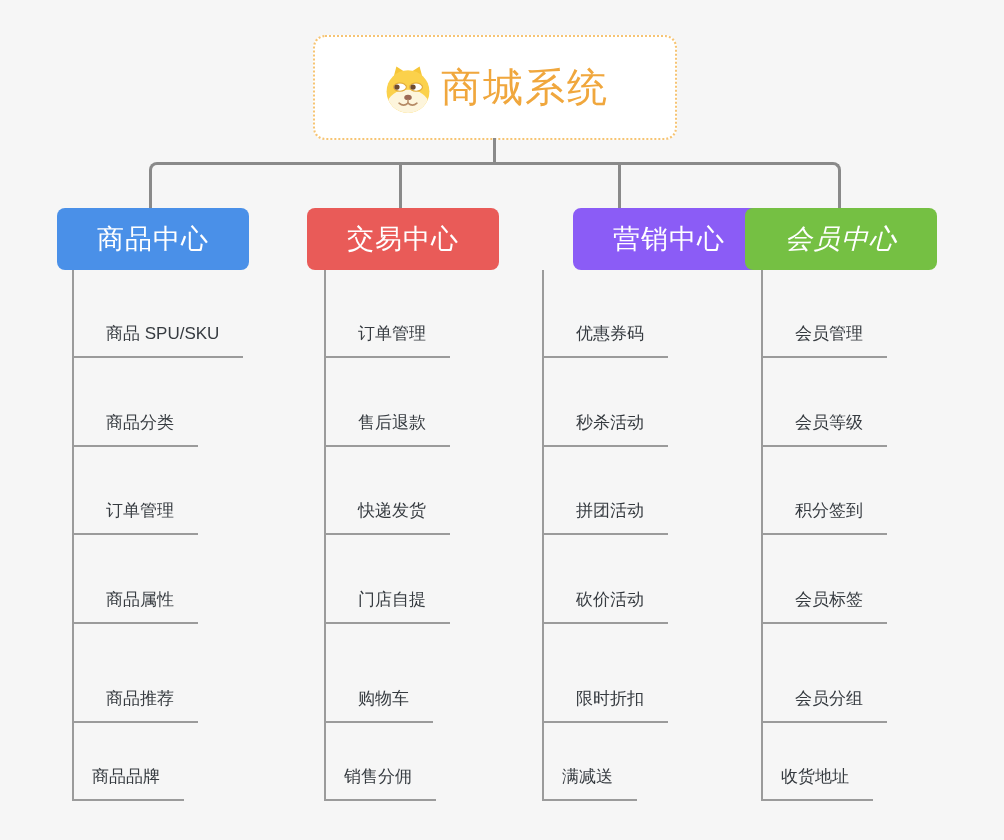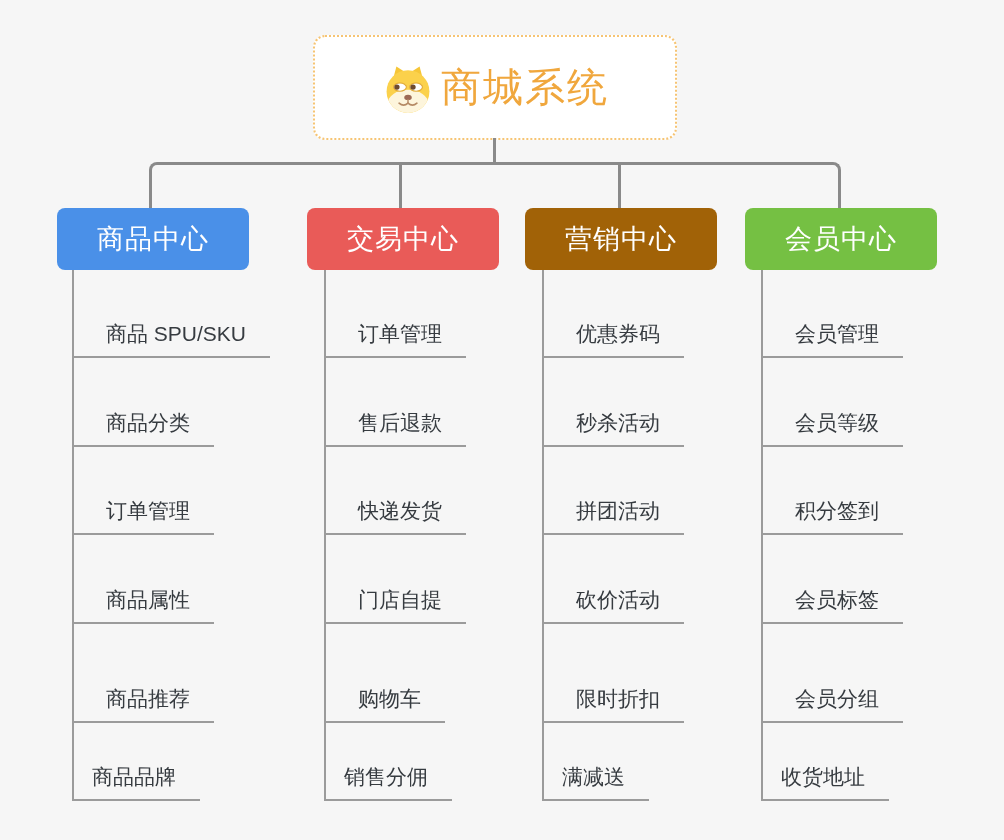--- a/index.html
+++ b/index.html
@@ -43,32 +43,32 @@
   .stub-3{left:618px;top:163px;width:3px;height:45px;}
 
   
   .branch{
     position:absolute;top:208px;width:192px;height:62px;
     border-radius:8px;
     display:flex;align-items:center;justify-content:center;
     color:#ffffff;font-size:27px;letter-spacing:1px;white-space:nowrap;
     cursor:default;
   }
-  .b0{left:57px;}  .b1{left:307px;} .b2{left:525px;} .b3{left:745px;}
+  .b0{left:57px;}  .b1{left:307px;} .b2{left:525px;} .b3{left:745px;font-style:italic;}
 
   
   .spine{position:absolute;top:270px;width:2px;height:531px;background:#9b9b9b;}
   .s0{left:72px;} .s1{left:324px;} .s2{left:542px;} .s3{left:761px;}
 
   
   .child{
     position:absolute;
     display:inline-block;
     white-space:nowrap;
-    font-size:21px;line-height:26px;color:#363b40;
+    font-size:17px;line-height:26px;color:#363b40;
     padding:0 24px 9px 34px;
     border-bottom:2px solid #9b9b9b;
     cursor:default;
   }
   .c0{left:72px;} .c1{left:324px;} .c2{left:542px;} .c3{left:761px;}
   .r0{top:321px;} .r1{top:410px;} .r2{top:498px;} .r3{top:587px;} .r4{top:676px;margin-top:10px;} .r5{top:764px;padding-left:20px;}
 </style>
 </head>
 <body>
 
@@ -96,21 +96,21 @@
     <span class="root-title">商城系统</span>
   </div>
 
   <div class="line root-stub"></div>
   <div class="rail"></div>
   <div class="line stub-2"></div>
   <div class="line stub-3"></div>
 
   <div class="branch b0" style="background: rgb(74, 144, 232);">商品中心</div>
   <div class="branch b1" style="background: rgb(233, 91, 88);">交易中心</div>
-  <div class="branch b2" style="background: #a16207;">营销中心</div>
+  <div class="branch b2" style="background: #8b5cf6; margin-left: 48px;">营销中心</div>
   <div class="branch b3" style="background: rgb(117, 192, 67);">会员中心</div>
 
   <div class="spine s0"></div>
   <div class="spine s1"></div>
   <div class="spine s2"></div>
   <div class="spine s3"></div>
 
   <div class="child c0 r0">商品 SPU/SKU</div>
   <div class="child c0 r1">商品分类</div>
   <div class="child c0 r2">订单管理</div>

